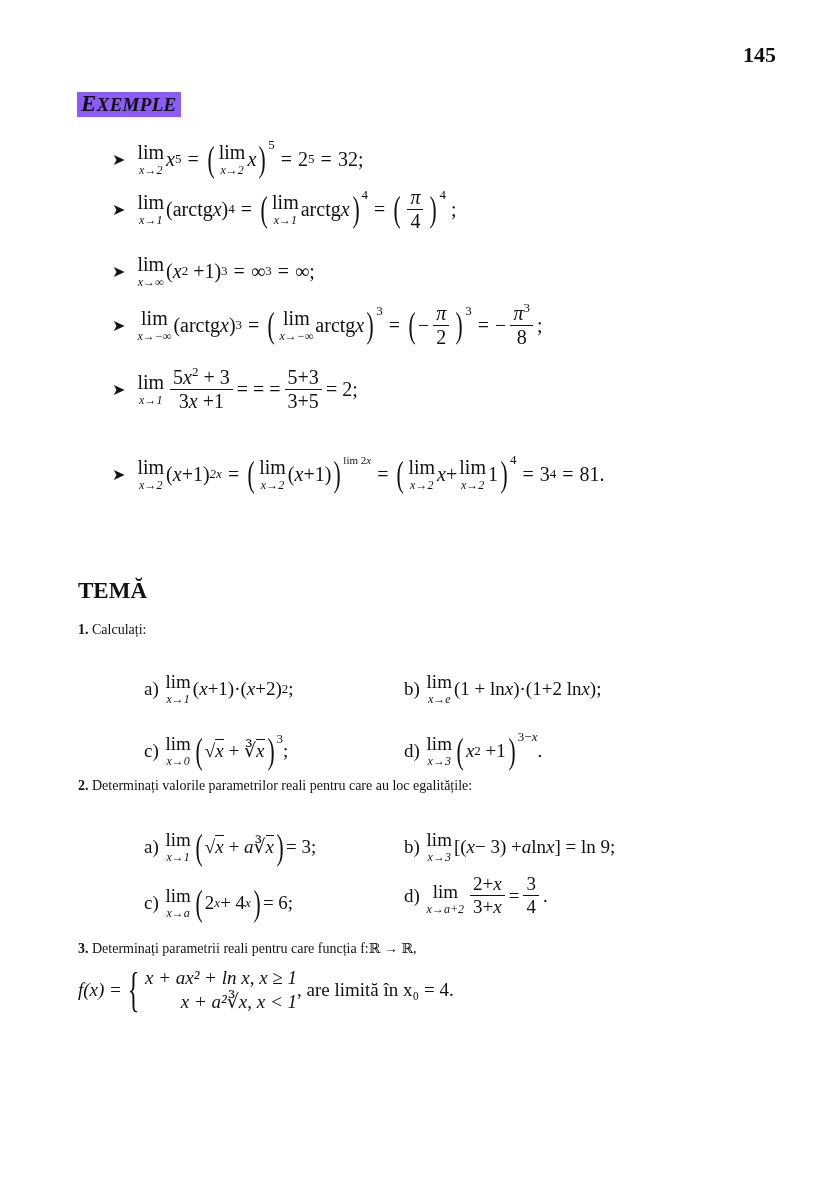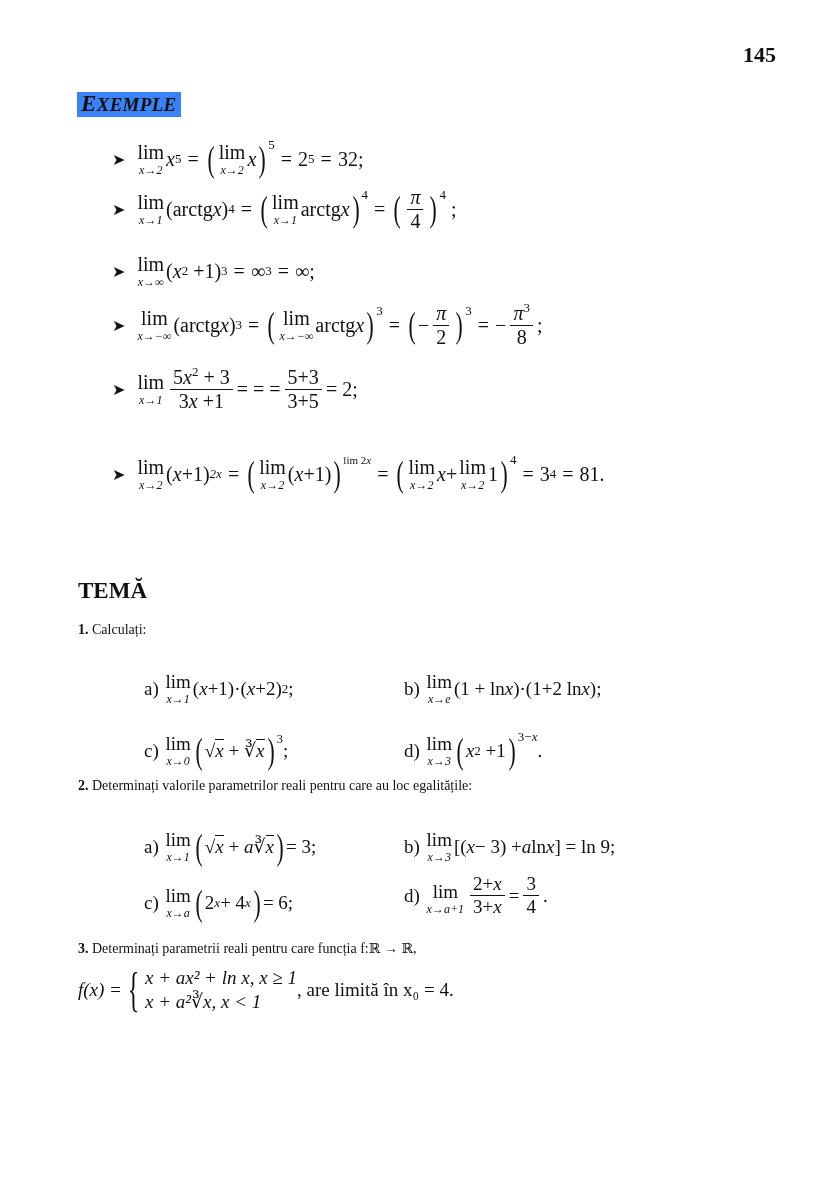--- a/index.html
+++ b/index.html
@@ -1,19 +1,19 @@
 <!DOCTYPE html>
 <html><head>
 <meta charset="utf-8">
 <style>
   html, body { margin:0; padding:0; background:#ffffff; }
   body { width:828px; height:1191px; position:relative; overflow:hidden;
          font-family:"Liberation Serif", "DejaVu Serif", serif; color:#111; }
   .page-number { position:absolute; top:42px; right:52px; font-weight:bold; font-size:22px; }
-  .exemple-badge { position:absolute; top:92px; left:77px; background:#3b82f6; padding:0 4px;
+  .exemple-badge { position:absolute; top:92px; left:77px; background:#8b5cf6; padding:0 4px;
          font-weight:bold; font-style:italic; font-size:19px; line-height:24px; letter-spacing:0.3px; }
   .exemple-badge .big { font-size:23px; }
   .ex { position:absolute; left:112px; font-size:20px; white-space:nowrap; display:flex; align-items:center; }
   .arrow { font-size:16px; margin-right:10px; }
   .lim { display:inline-flex; flex-direction:column; align-items:center; vertical-align:middle; line-height:1; margin:12px 2px; }
   .lim .sub { font-size:12px; font-style:italic; margin-top:2px; }
   .it { font-style:italic; }
   sup { font-size:13px; }
   .frac { display:inline-flex; flex-direction:column; align-items:center; vertical-align:middle; margin:0 4px; line-height:1.15; }
   .frac .num { border-bottom:1px solid #111; padding:0 3px; }
@@ -192,36 +192,36 @@
 <div class="item" style="top:874px;left:144px;">
   <span>c)</span>&nbsp;<span class="lim">
       <span>lim</span>
       <span class="sub">x→a</span>
     </span>
   <span class="paren">(</span>2<sup class="it">x</sup> + 4<sup class="it">x</sup><span class="paren">)</span>= 6;
 </div>
 <div class="item" style="top:864px;left:404px;">
   <span>d)</span>&nbsp;<span class="lim" style="margin-top:18px">
       <span>lim</span>
-      <span class="sub">x→a+1</span>
+      <span class="sub">x→a+2</span>
     </span>
   <span class="frac">
       <span class="num">2+<span class="it">x</span></span>
       <span class="den">3+<span class="it">x</span></span>
     </span>=
   <span class="frac">
       <span class="num">3</span>
       <span class="den">4</span>
     </span>.
 </div>
 
 <div class="prob" style="top:940px;">
   <b>3.</b> <span>Determinați parametrii reali pentru care funcția f:ℝ → ℝ,</span>
 </div>
-<div class="item" style="top:966px;left:78px;">
+<div class="item" style="top:966px;left:78px;text-align:right;">
   <span class="it">f(x) =</span>
   <span class="brace">{</span>
   <span class="cases">
       <span class="it">x + ax² + ln x, x ≥ 1</span>
       <span class="it">x + a²∛x,       x &lt; 1</span>
     </span>
   <span>, are limită în x₀ = 4.</span>
 </div>
 
 </body></html>

